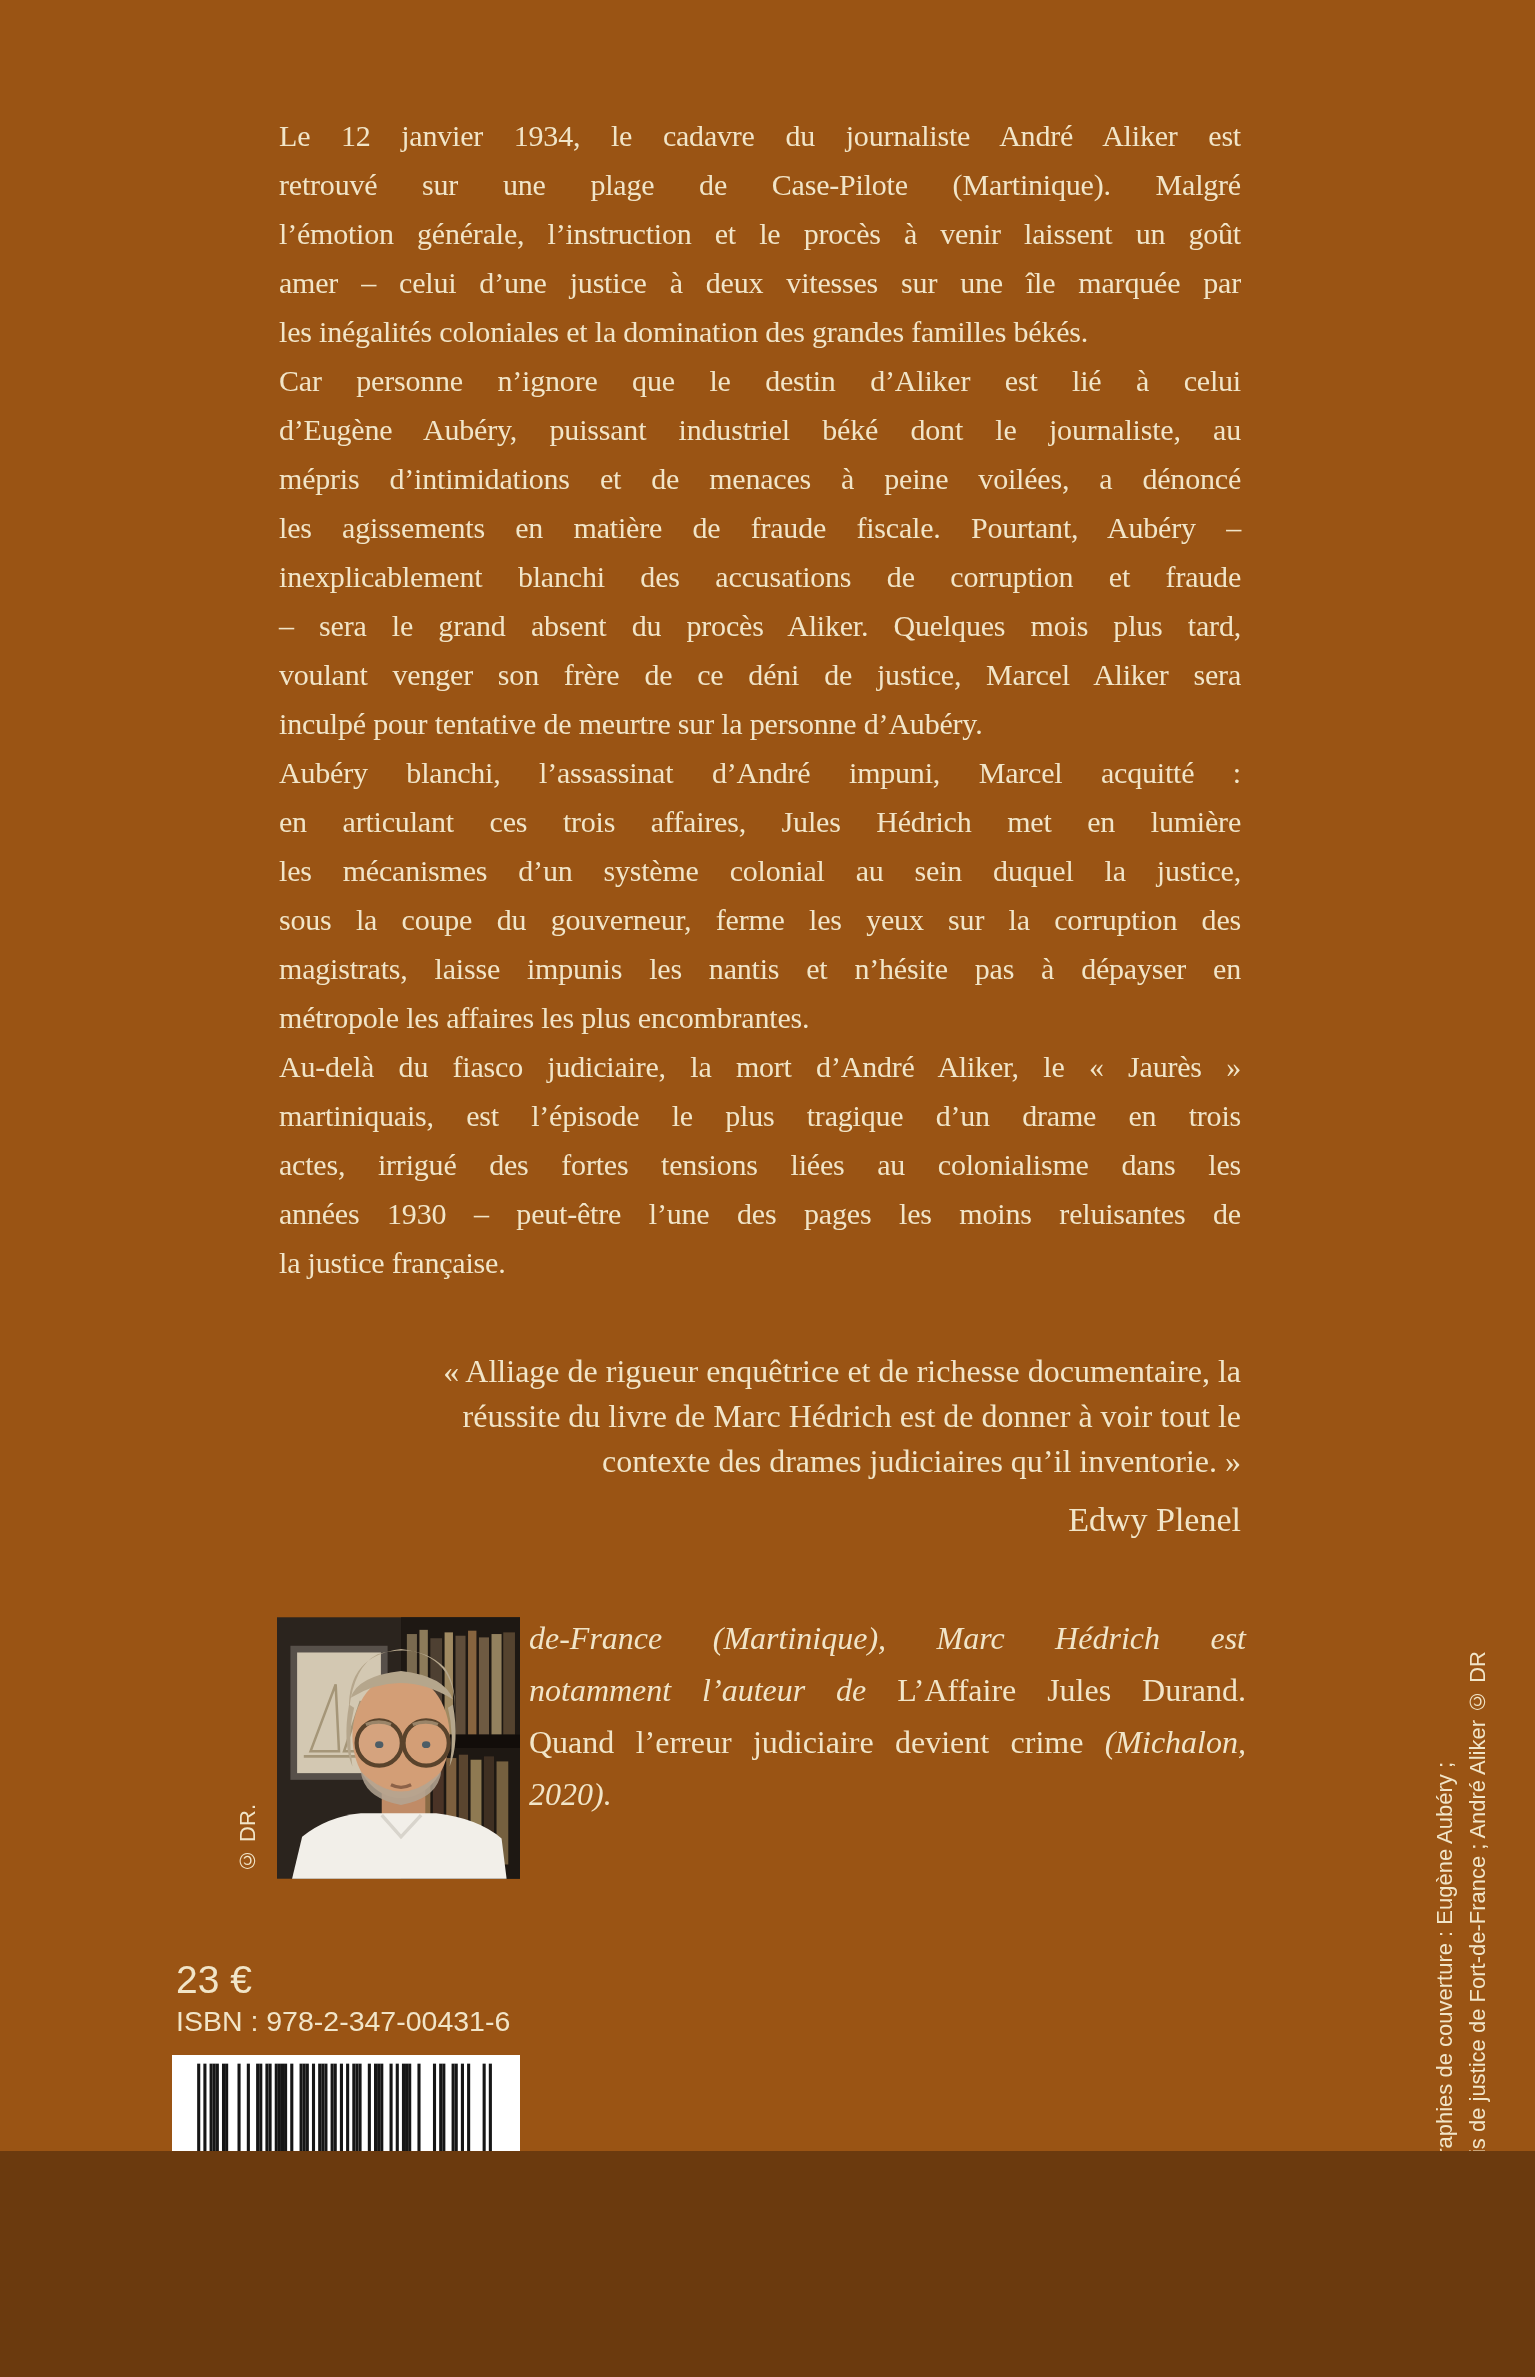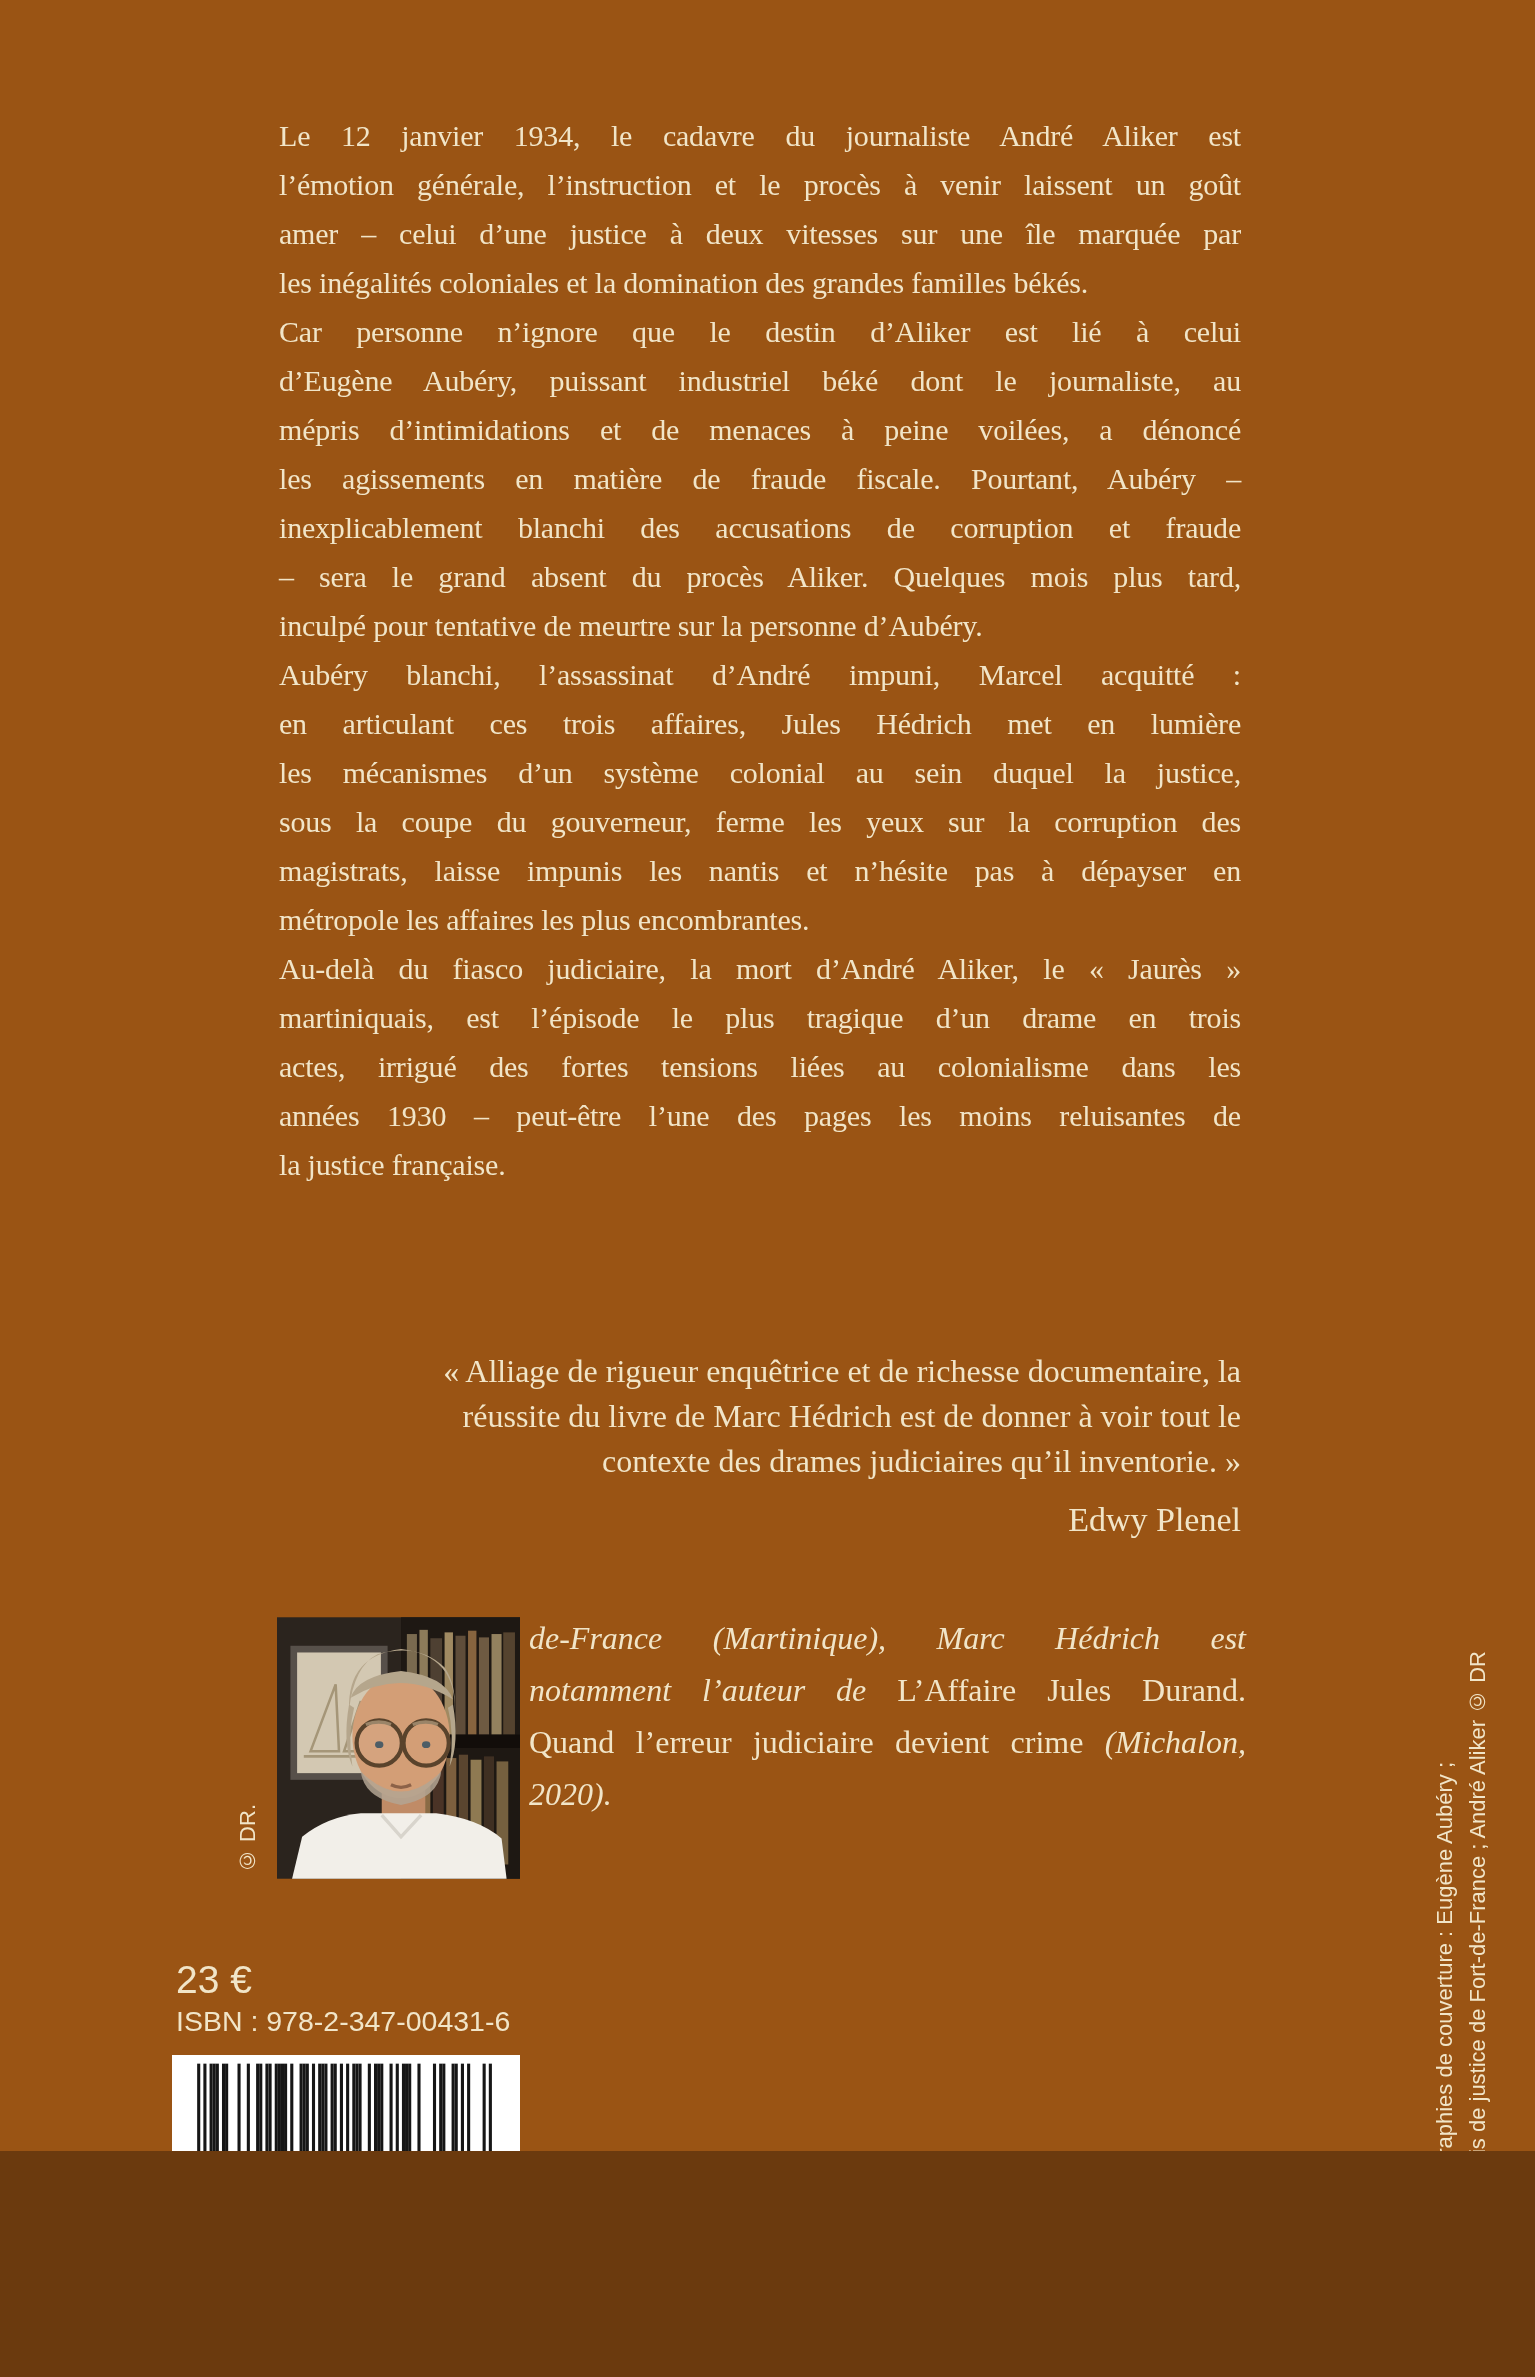--- a/index.html
+++ b/index.html
@@ -43,29 +43,31 @@
   .credits{left:1426px;top:1584px;width:70px;height:642px;gap:5px;
     font-family:"Liberation Sans",sans-serif;font-size:22px;line-height:28px;color:#f1e5c8;}
 </style>
 </head>
 <body>
 
 <div class="page">
 
   <div class="synopsis" id="synopsis">
       <div class="line jl">Le 12 janvier 1934, le cadavre du journaliste André Aliker est</div>
+      <div class="line jl">retrouvé sur une plage de Case-Pilote (Martinique). Malgré</div>
       <div class="line jl">l’émotion générale, l’instruction et le procès à venir laissent un goût</div>
       <div class="line jl">amer – celui d’une justice à deux vitesses sur une île marquée par</div>
       <div class="line ll">les inégalités coloniales et la domination des grandes familles békés.</div>
       <div class="line jl">Car personne n’ignore que le destin d’Aliker est lié à celui</div>
       <div class="line jl">d’Eugène Aubéry, puissant industriel béké dont le journaliste, au</div>
       <div class="line jl">mépris d’intimidations et de menaces à peine voilées, a dénoncé</div>
       <div class="line jl">les agissements en matière de fraude fiscale. Pourtant, Aubéry –</div>
       <div class="line jl">inexplicablement blanchi des accusations de corruption et fraude</div>
       <div class="line jl">– sera le grand absent du procès Aliker. Quelques mois plus tard,</div>
+      <div class="line jl">voulant venger son frère de ce déni de justice, Marcel Aliker sera</div>
       <div class="line ll">inculpé pour tentative de meurtre sur la personne d’Aubéry.</div>
       <div class="line jl">Aubéry blanchi, l’assassinat d’André impuni, Marcel acquitté :</div>
       <div class="line jl">en articulant ces trois affaires, Jules Hédrich met en lumière</div>
       <div class="line jl">les mécanismes d’un système colonial au sein duquel la justice,</div>
       <div class="line jl">sous la coupe du gouverneur, ferme les yeux sur la corruption des</div>
       <div class="line jl">magistrats, laisse impunis les nantis et n’hésite pas à dépayser en</div>
       <div class="line ll">métropole les affaires les plus encombrantes.</div>
       <div class="line jl">Au-delà du fiasco judiciaire, la mort d’André Aliker, le « Jaurès »</div>
       <div class="line jl">martiniquais, est l’épisode le plus tragique d’un drame en trois</div>
       <div class="line jl">actes, irrigué des fortes tensions liées au colonialisme dans les</div>

